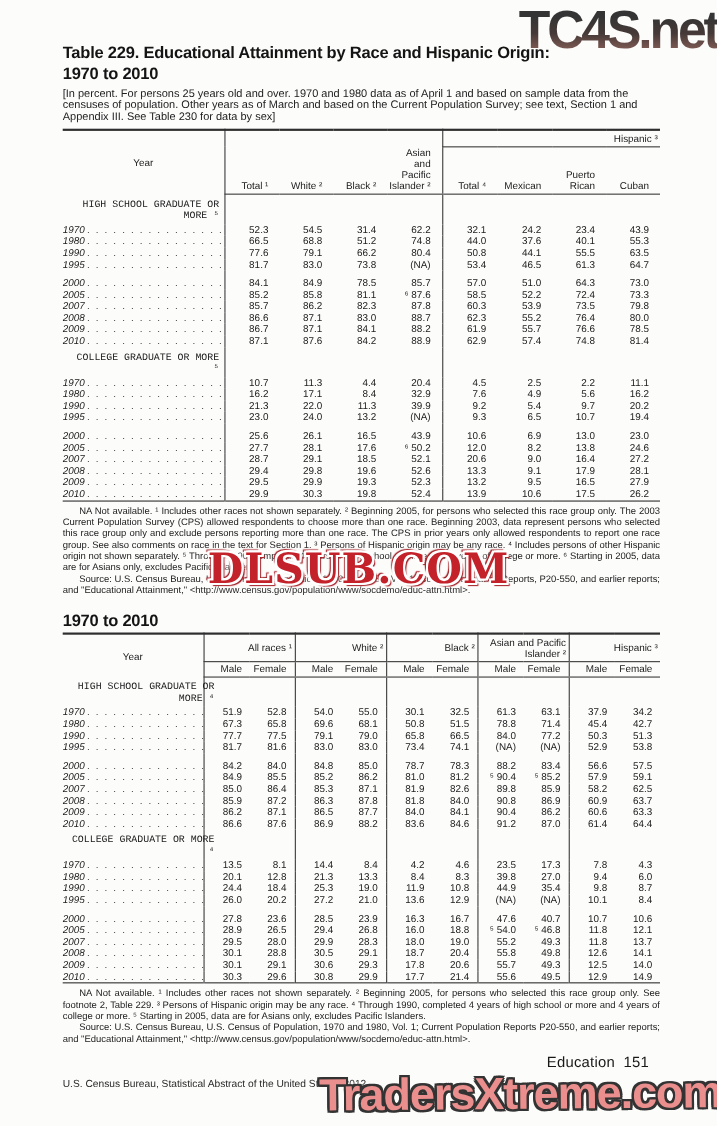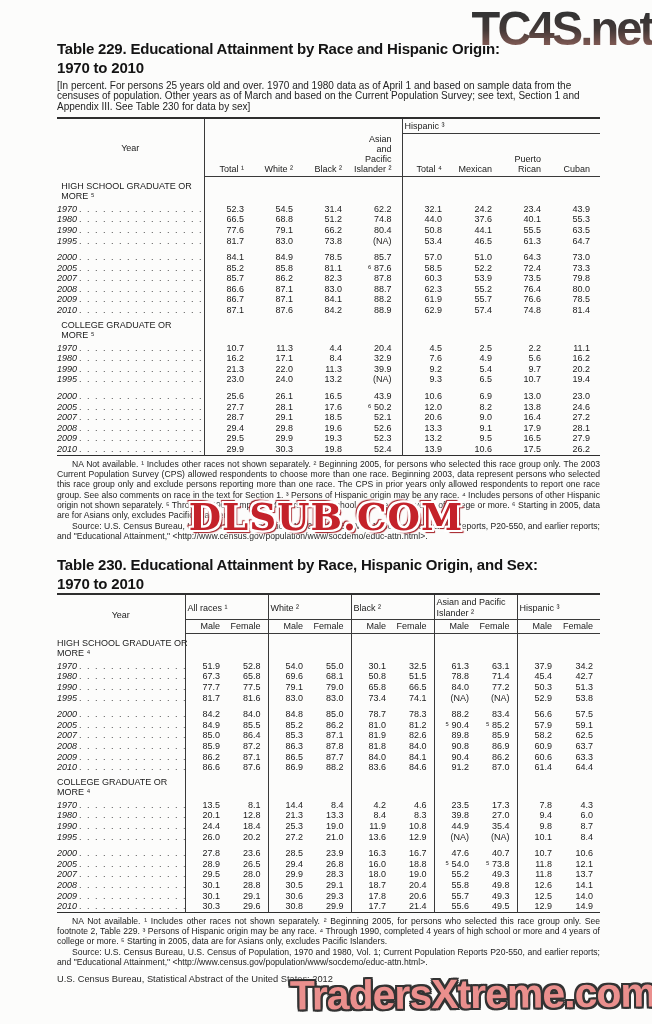--- a/index.html
+++ b/index.html
@@ -30,36 +30,36 @@
   
   table.stat {
     border-collapse: collapse; table-layout: fixed;
     width: 543px; font-size: 9px; color: #1b1b1b;
     border-top: 2px solid #2e2e2e;
     border-bottom: 1.5px solid #2e2e2e;
   }
   table.stat th { font-weight: normal; font-size: 9px; }
   .hr1 th { padding: 2px 0 1px 0; vertical-align: middle; }
   th.year-h { vertical-align: middle; text-align: center; }
-  th.grp { text-align: left; border-bottom: 1px solid #3a3a3a; line-height: 10.5px; padding: 2px 2px 1px 2px; }
+  th.grp { text-align: right; border-bottom: 1px solid #3a3a3a; line-height: 10.5px; padding: 2px 2px 1px 2px; }
   th.blank { border-bottom: none; }
   .hr2 th { text-align: right; vertical-align: bottom; padding: 1px 10px 2px 0; line-height: 10px; }
   table.stat thead tr:last-child th { border-bottom: 1px solid #3a3a3a; }
   .t230 .hr2 th { padding-right: 7px; }
   .sepL { border-left: 1px solid #3a3a3a; }
 
   td.num { text-align: right; padding: 0 10px 0 0; height: 10.6px; line-height: 10.6px; white-space: nowrap; }
   .t230 td.num { padding-right: 7px; }
   td.year-cell { padding: 0; height: 10.6px; line-height: 10.6px; }
   .year-inner { display: flex; overflow: hidden; white-space: nowrap; }
   .yl { flex: 0 0 auto; font-style: italic; }
   .leader { flex: 1 1 auto; overflow: hidden; color: #3c3c3c; letter-spacing: 1.5px; padding-left: 2px; }
   tr.gap td { padding-top: 6px; }
   td.section { padding: 4px 0 2px 0; }
-  .section-heading { display: block; width: 138px; margin: 0 auto; text-align: left; line-height: 10.5px; }
+  .section-heading { display: block; width: 138px; margin: 0 auto; text-align: right; line-height: 10.5px; font-family: Liberation Mono, monospace; }
 
   
   .fn { font-size: 8.6px; line-height: 10.35px; text-align: justify; text-indent: 15px; color: #222; max-width: 543px; }
   .fn.first { margin-top: 3px; }
   .t230-block { margin-top: 15px; }
 
   .page-label { margin-top: 9px; text-align: right; font-size: 13.5px; color: #181818; white-space: pre; letter-spacing: 0.2px; padding-right: 10px; }
   .footer-line { margin-top: 7px; font-size: 9.3px; color: #2a2a2a; }
 
   
@@ -484,21 +484,20 @@
             </tr>
           </tbody>
       </table>
 
       <p class="fn first">NA Not available. ¹ Includes other races not shown separately. ² Beginning 2005, for persons who selected this race group only. The 2003 Current Population Survey (CPS) allowed respondents to choose more than one race. Beginning 2003, data represent persons who selected this race group only and exclude persons reporting more than one race. The CPS in prior years only allowed respondents to report one race group. See also comments on race in the text for Section 1. ³ Persons of Hispanic origin may be any race. ⁴ Includes persons of other Hispanic origin not shown separately. ⁵ Through 1990, completed 4 years of high school or more and 4 years of college or more. ⁶ Starting in 2005, data are for Asians only, excludes Pacific Islanders.</p>
       <p class="fn">Source: U.S. Census Bureau, U.S. Census of Population, 1970 and 1980, Vol. 1; Current Population Reports, P20-550, and earlier reports; and "Educational Attainment," &lt;http://www.census.gov/population/www/socdemo/educ-attn.html&gt;.</p>
     </div>
 
     <div class="t230-block">
       <div class="tbl-title">
-        <div>Table 230. Educational Attainment by Race, Hispanic Origin, and Sex:</div>
         <div>1970 to 2010</div>
       </div>
 
       <table class="stat t230">
         <colgroup>
           <col style="width:128px">
           <col style="width:42px">
             <col style="width:41px">
             <col style="width:42px">
             <col style="width:41px">
@@ -839,21 +838,21 @@
                   <span class="leader">. . . . . . . . . . . . . . . . . . . . . . . . . . . . . . . . . . . . . . . . . . . . . . . . . . . . . . . . . . . . </span>
                 </div>
               </td>
               <td class="num sepL">28.9</td>
               <td class="num">26.5</td>
               <td class="num sepL">29.4</td>
               <td class="num">26.8</td>
               <td class="num sepL">16.0</td>
               <td class="num">18.8</td>
               <td class="num sepL">⁵ 54.0</td>
-              <td class="num">⁵ 73.8</td>
+              <td class="num">⁵ 46.8</td>
               <td class="num sepL">11.8</td>
               <td class="num">12.1</td>
             </tr>
             <tr>
               <td class="year-cell">
                 <div class="year-inner">
                   <span class="yl">2007</span>
                   <span class="leader">. . . . . . . . . . . . . . . . . . . . . . . . . . . . . . . . . . . . . . . . . . . . . . . . . . . . . . . . . . . . </span>
                 </div>
               </td>
@@ -922,19 +921,20 @@
               <td class="num sepL">12.9</td>
               <td class="num">14.9</td>
             </tr>
           </tbody>
       </table>
 
       <p class="fn first">NA Not available. ¹ Includes other races not shown separately. ² Beginning 2005, for persons who selected this race group only. See footnote 2, Table 229. ³ Persons of Hispanic origin may be any race. ⁴ Through 1990, completed 4 years of high school or more and 4 years of college or more. ⁵ Starting in 2005, data are for Asians only, excludes Pacific Islanders.</p>
       <p class="fn">Source: U.S. Census Bureau, U.S. Census of Population, 1970 and 1980, Vol. 1; Current Population Reports P20-550, and earlier reports; and "Educational Attainment," &lt;http://www.census.gov/population/www/socdemo/educ-attn.html&gt;.</p>
     </div>
 
+    <div class="page-label">Education  151</div>
     <div class="footer-line">U.S. Census Bureau, Statistical Abstract of the United States: 2012</div>
   </div>
 
   <div class="wm-top">TC4S.net</div>
   <div class="wm-mid">DLSUB.COM</div>
   <div class="wm-bottom">TradersXtreme.com</div>
 </div>
 
 </body></html>

